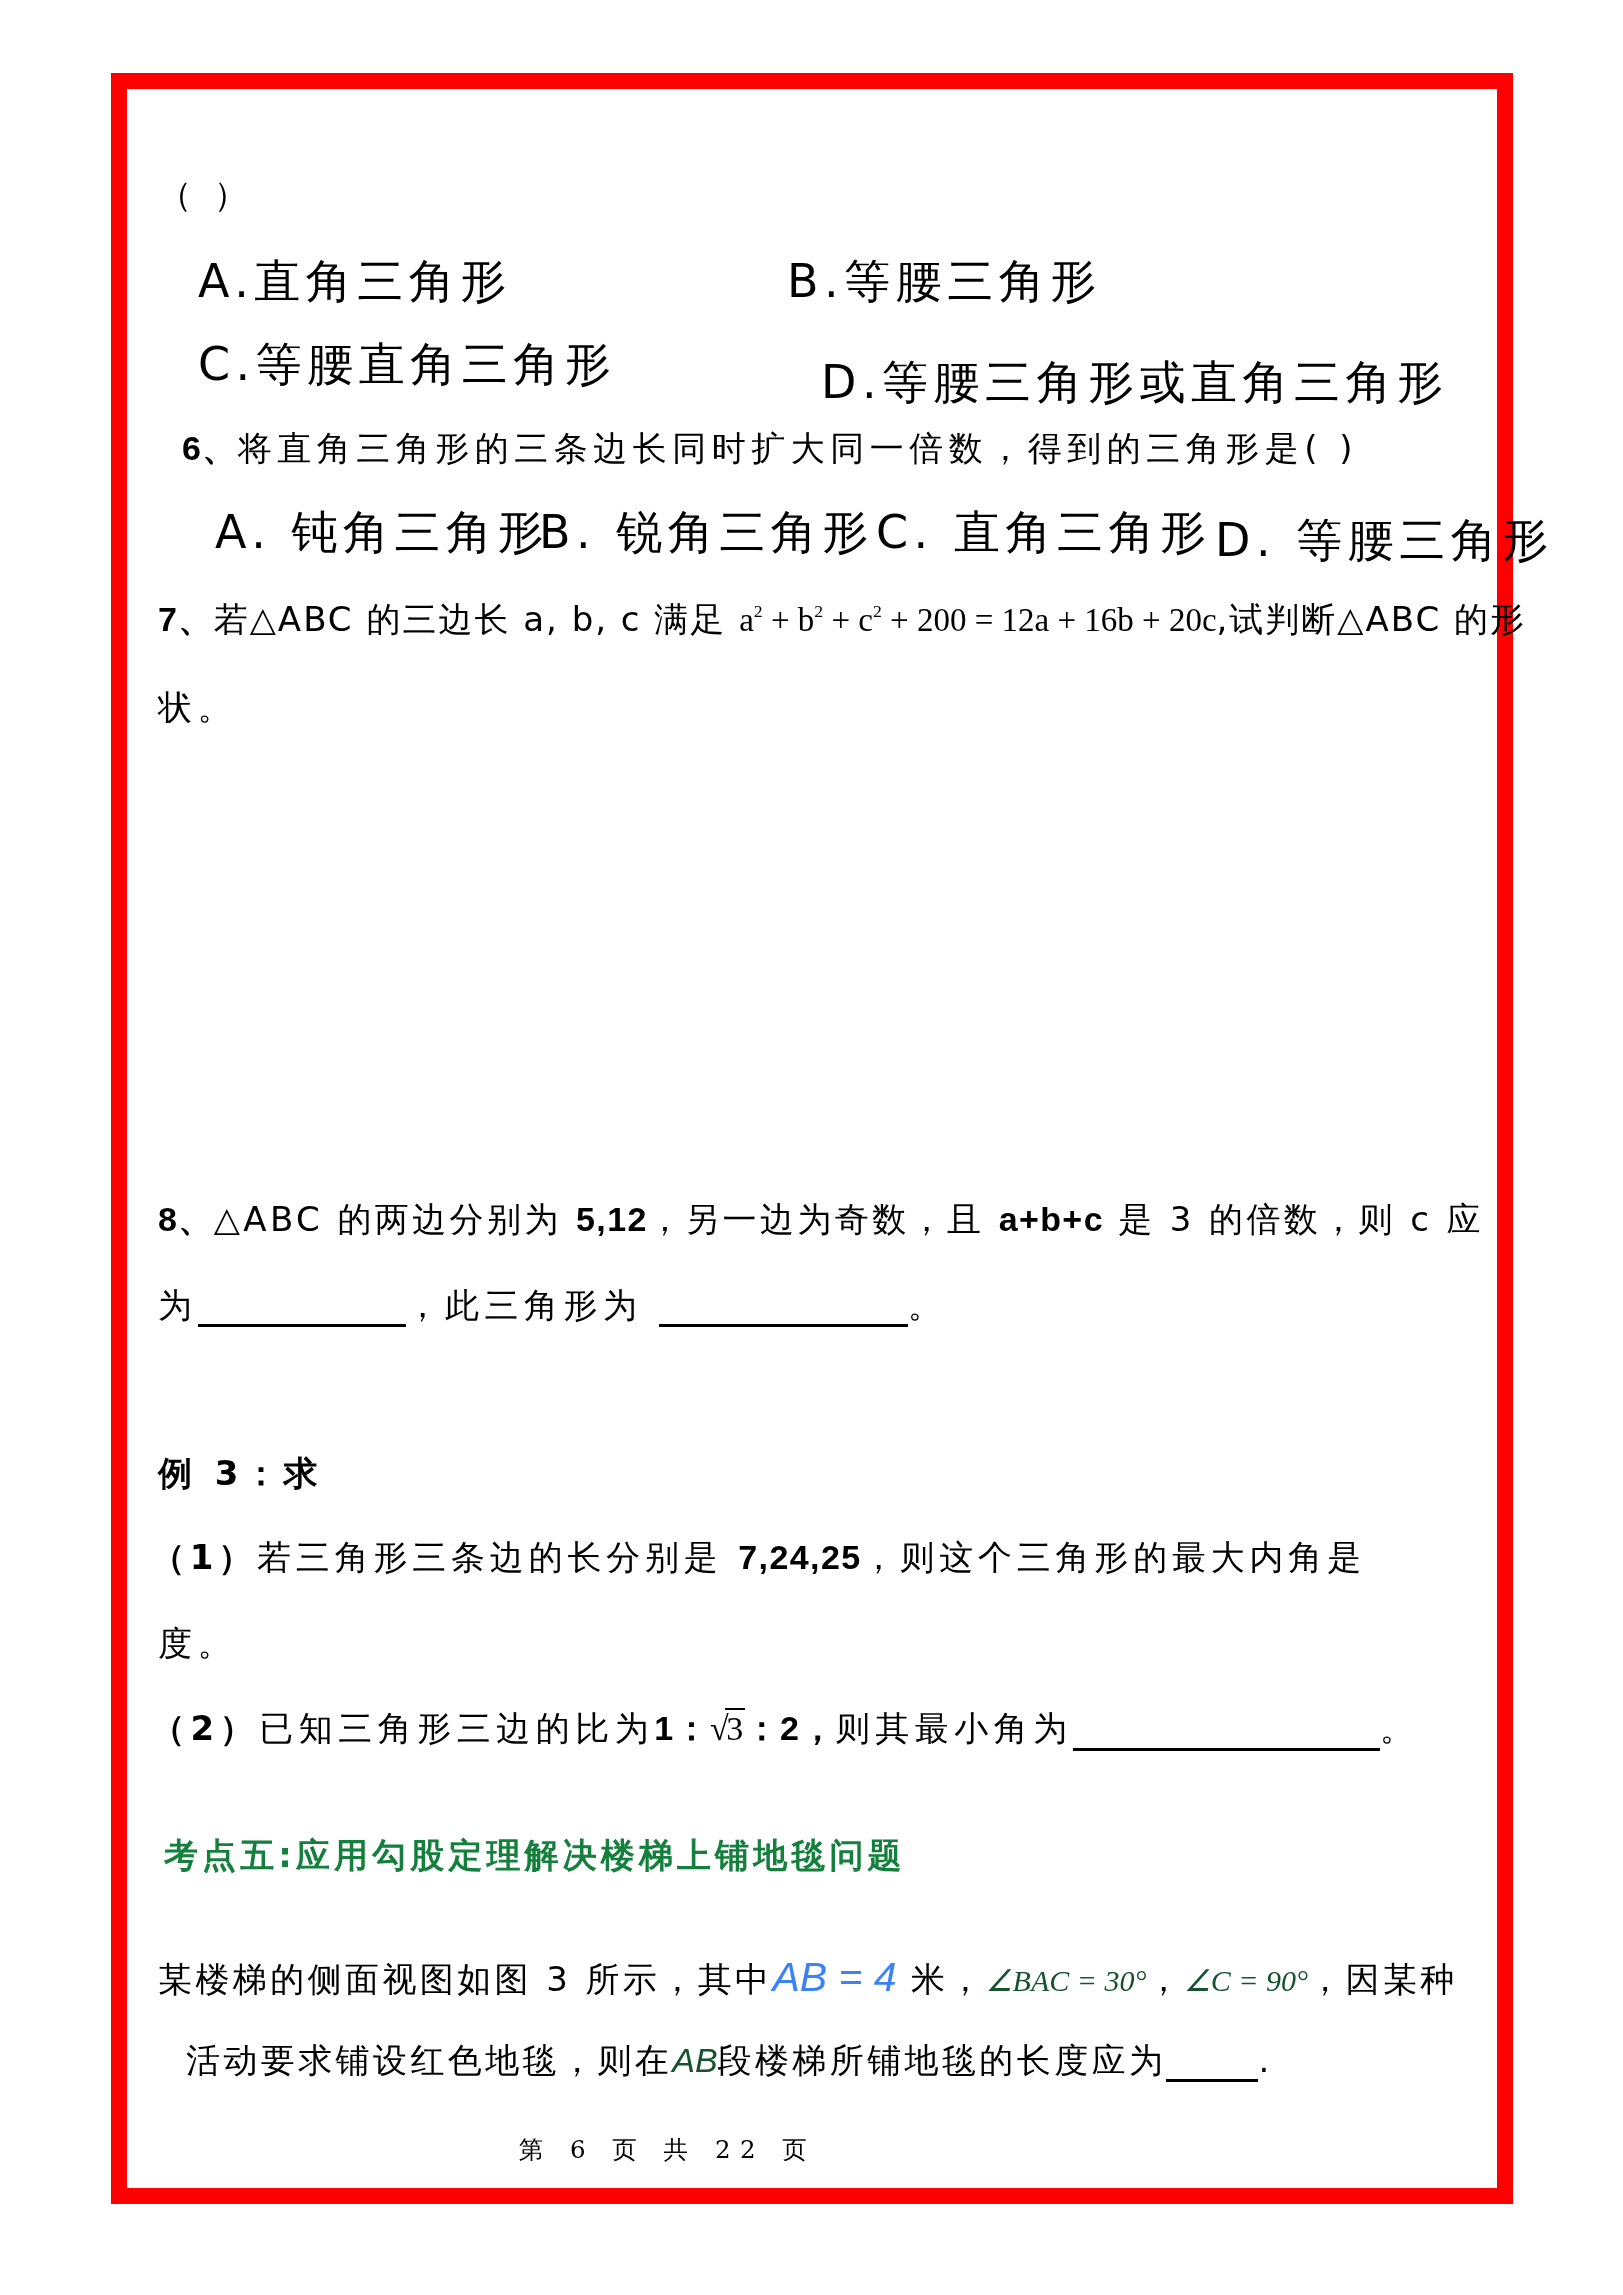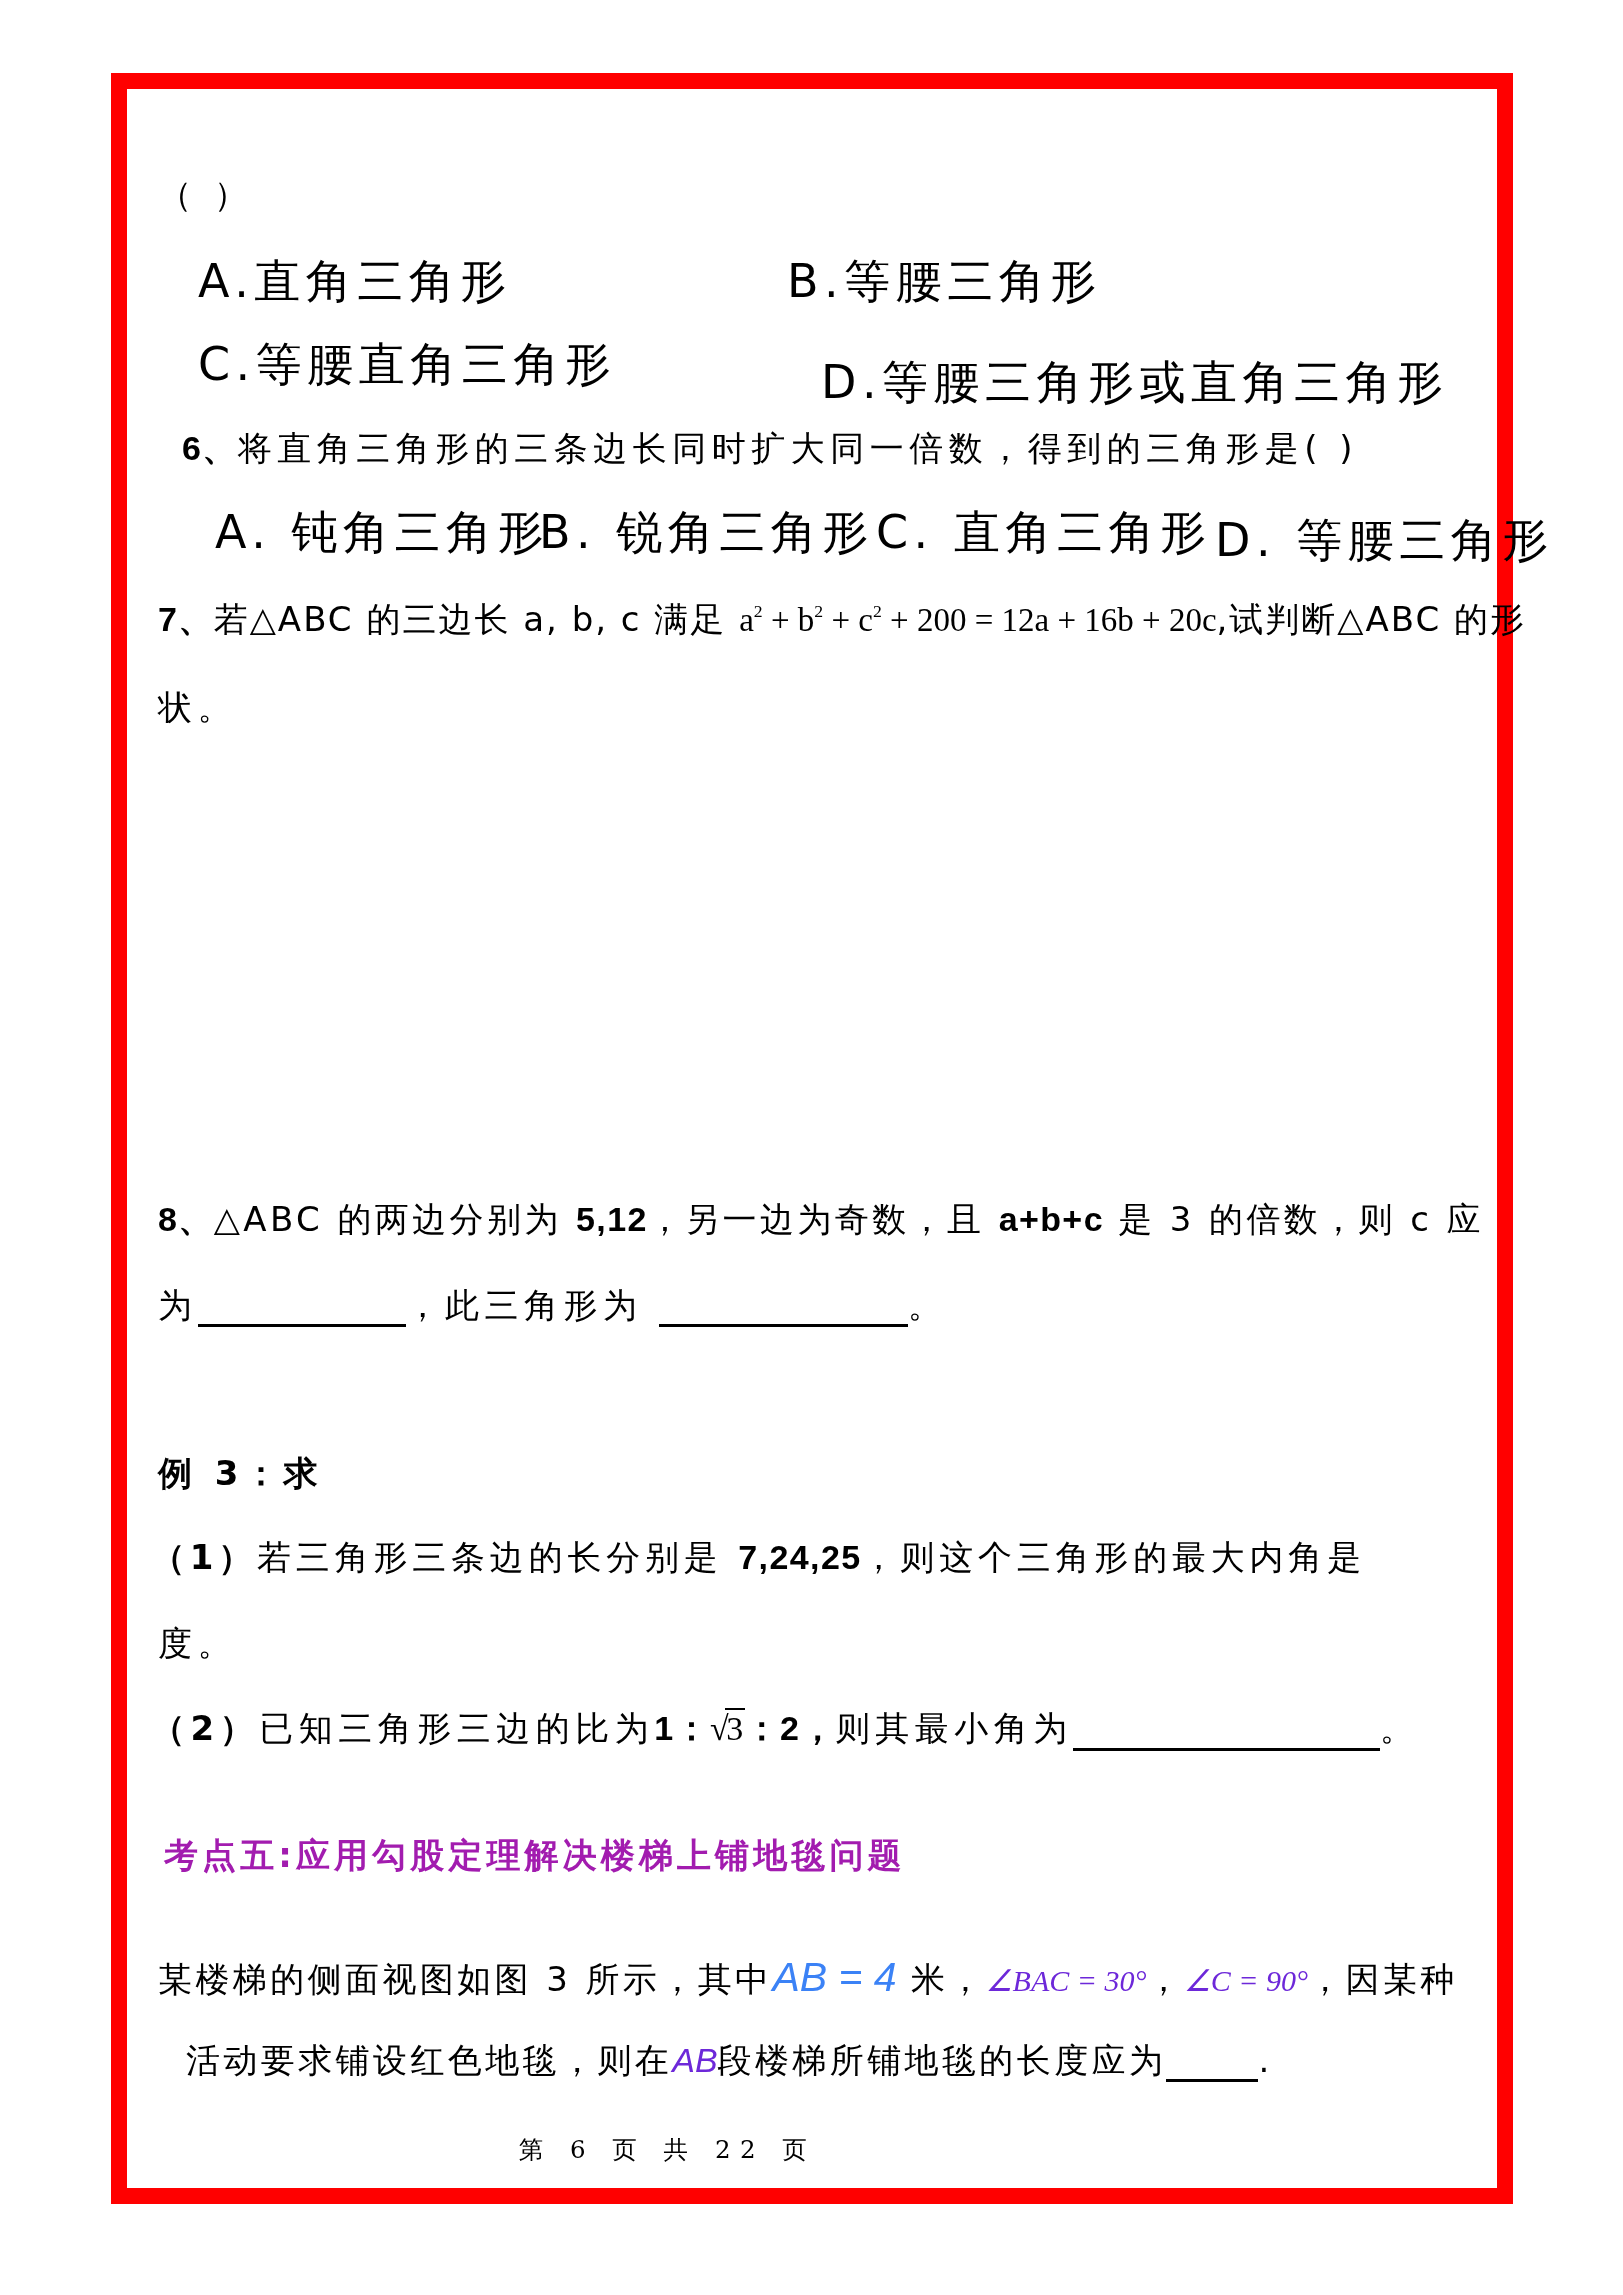--- a/index.html
+++ b/index.html
@@ -6,24 +6,24 @@
   body { width: 1623px; height: 2295px; position: relative; overflow: hidden;
          font-family: "DejaVu Sans", "Liberation Sans", sans-serif; color: #000; }
   .frame { position: absolute; left: 111px; top: 73px; width: 1402px; height: 2131px;
            box-sizing: border-box; border: 16.4px solid #ff0000; }
   .line { position: absolute; left: 158px; white-space: nowrap; font-size: 34px; line-height: 44px;
           letter-spacing: 5.5px; }
   .opt { position: absolute; white-space: nowrap; font-size: 46px; line-height: 44px; letter-spacing: 5.5px; }
   .bold { font-weight: bold; }
   .num { font-family: "Liberation Sans", sans-serif; font-weight: bold; letter-spacing: 1.4px; }
   .math { font-family: "Liberation Serif", serif; letter-spacing: 0; font-size: 33px; }
-  .imath { font-family: "Liberation Serif", serif; font-style: italic; letter-spacing: 0; font-size: 30px; color: #6d28d9; }
+  .imath { font-family: "Liberation Serif", serif; font-style: italic; letter-spacing: 0; font-size: 30px; color: #14532d; }
   .bigmath { font-family: "Liberation Sans", sans-serif; font-style: italic; font-size: 41px; letter-spacing: 0; color: #3b82f6; }
   .blank { display: inline-block; border-bottom: 3.4px solid #000; height: 35px; vertical-align: bottom; }
-  .heading { color: #a21caf; font-weight: bold; font-size: 34px; letter-spacing: 4.1px; }
+  .heading { color: #15803d; font-weight: bold; font-size: 34px; letter-spacing: 4.1px; }
   .footer { position: absolute; top: 2133px; left: 0; width: 1335px; text-align: center;
             font-family: "DejaVu Serif", "Liberation Serif", serif; font-size: 24.5px; letter-spacing: 9.5px; }
   sup { font-size: 17.7px; vertical-align: 13.6px; line-height: 0; }
   .sqrt { position: relative; display: inline-block; padding-left: 15px; font-family: "Liberation Serif", serif; letter-spacing: 0; }
   .sqrt::before { content: "√"; position: absolute; left: 0; top: 0; }
   .sqrt .rad { border-top: 2px solid #000; padding: 0 1.4px; }
 </style>
 </head>
 <body>
 

